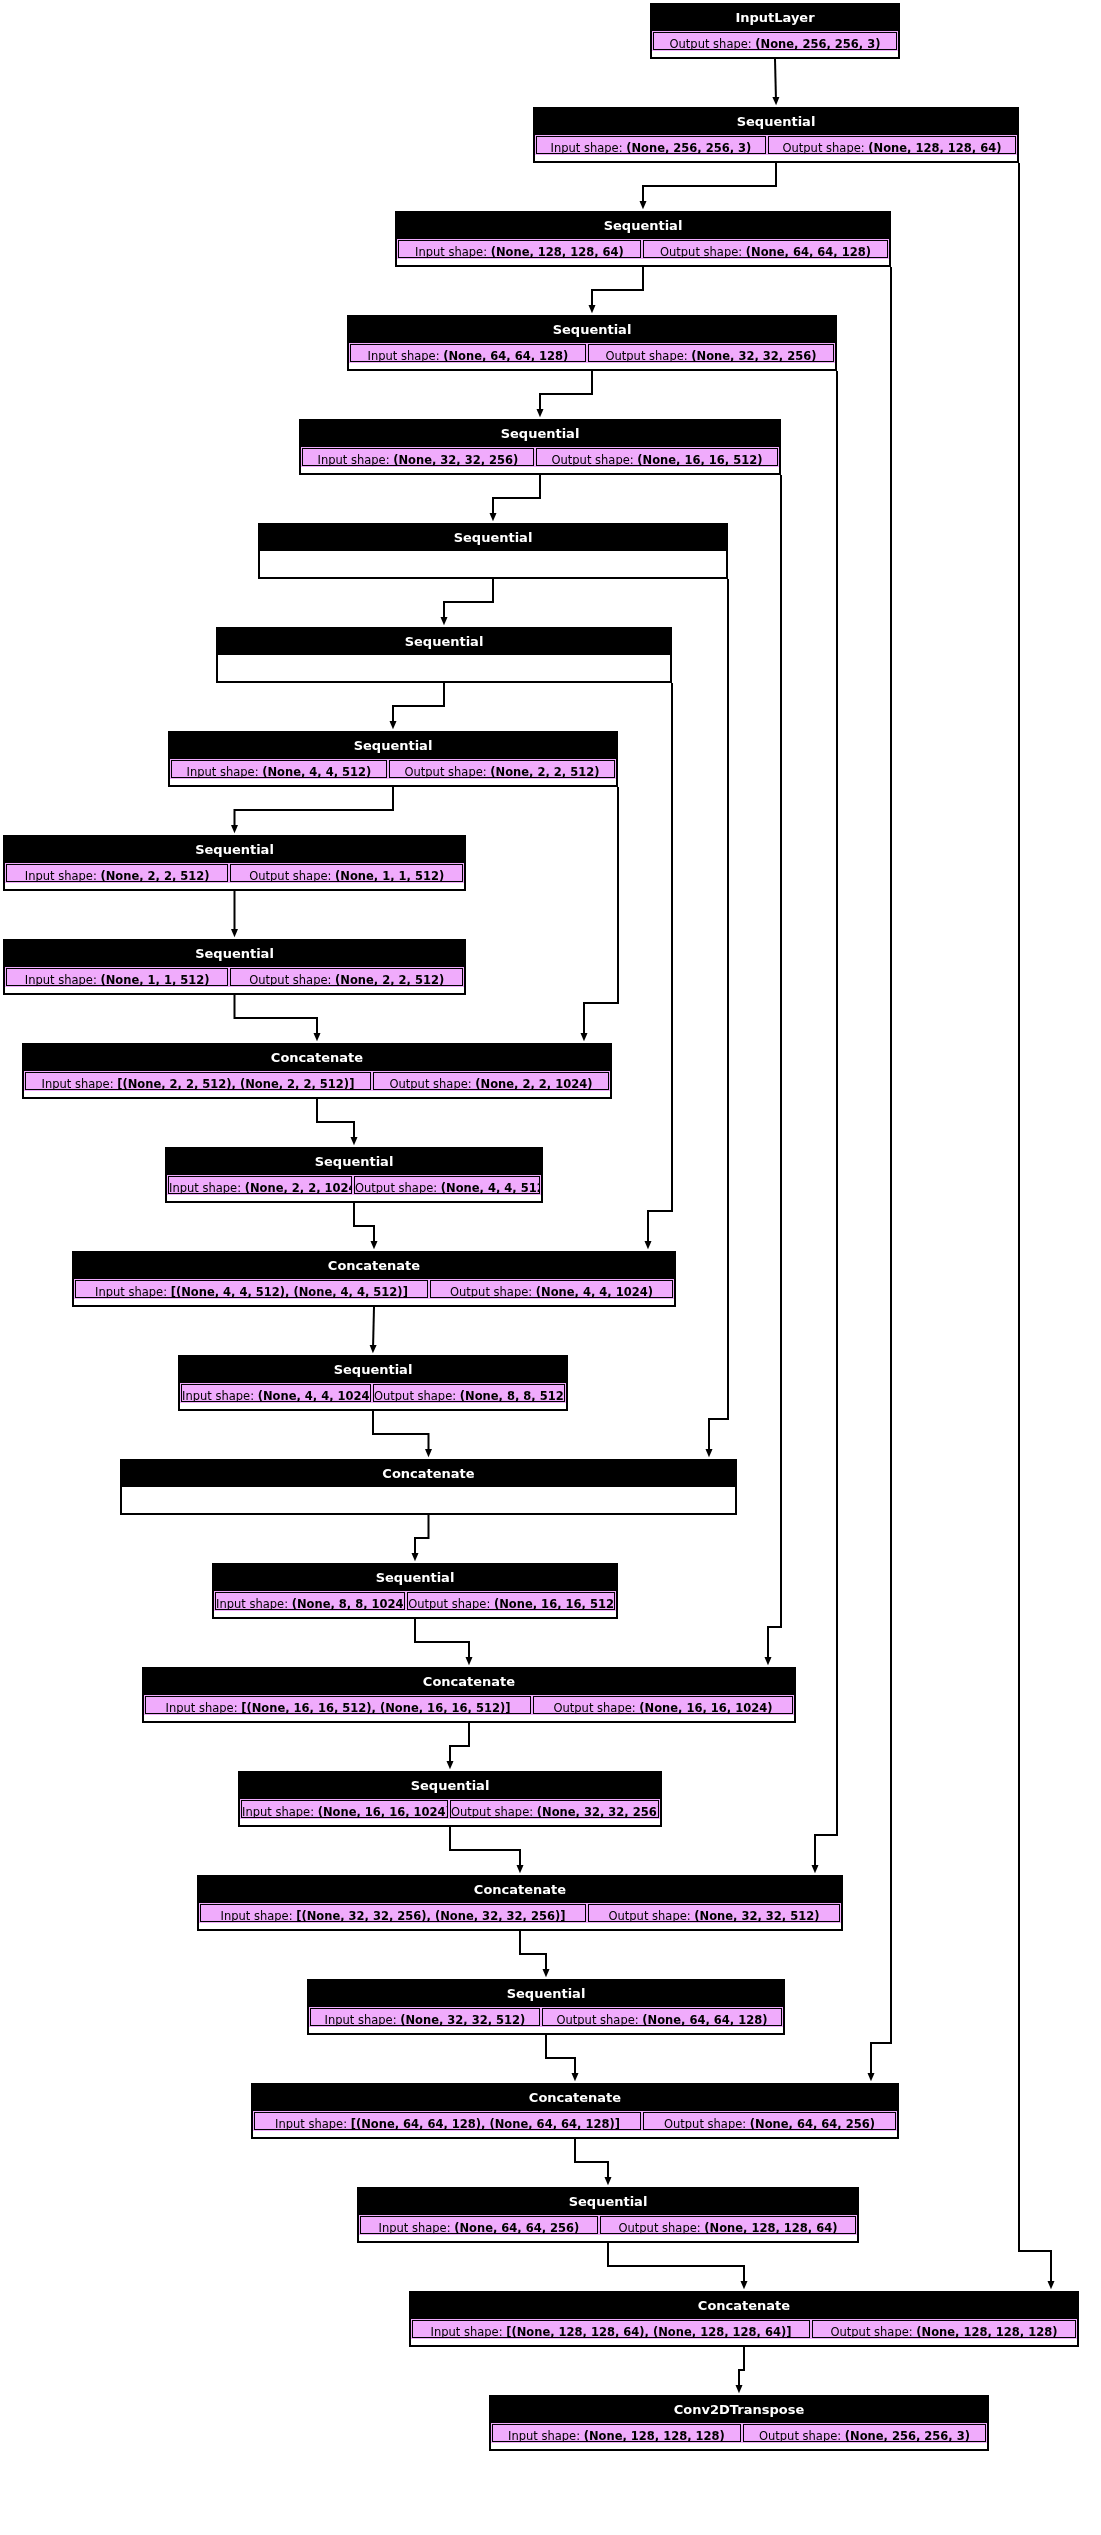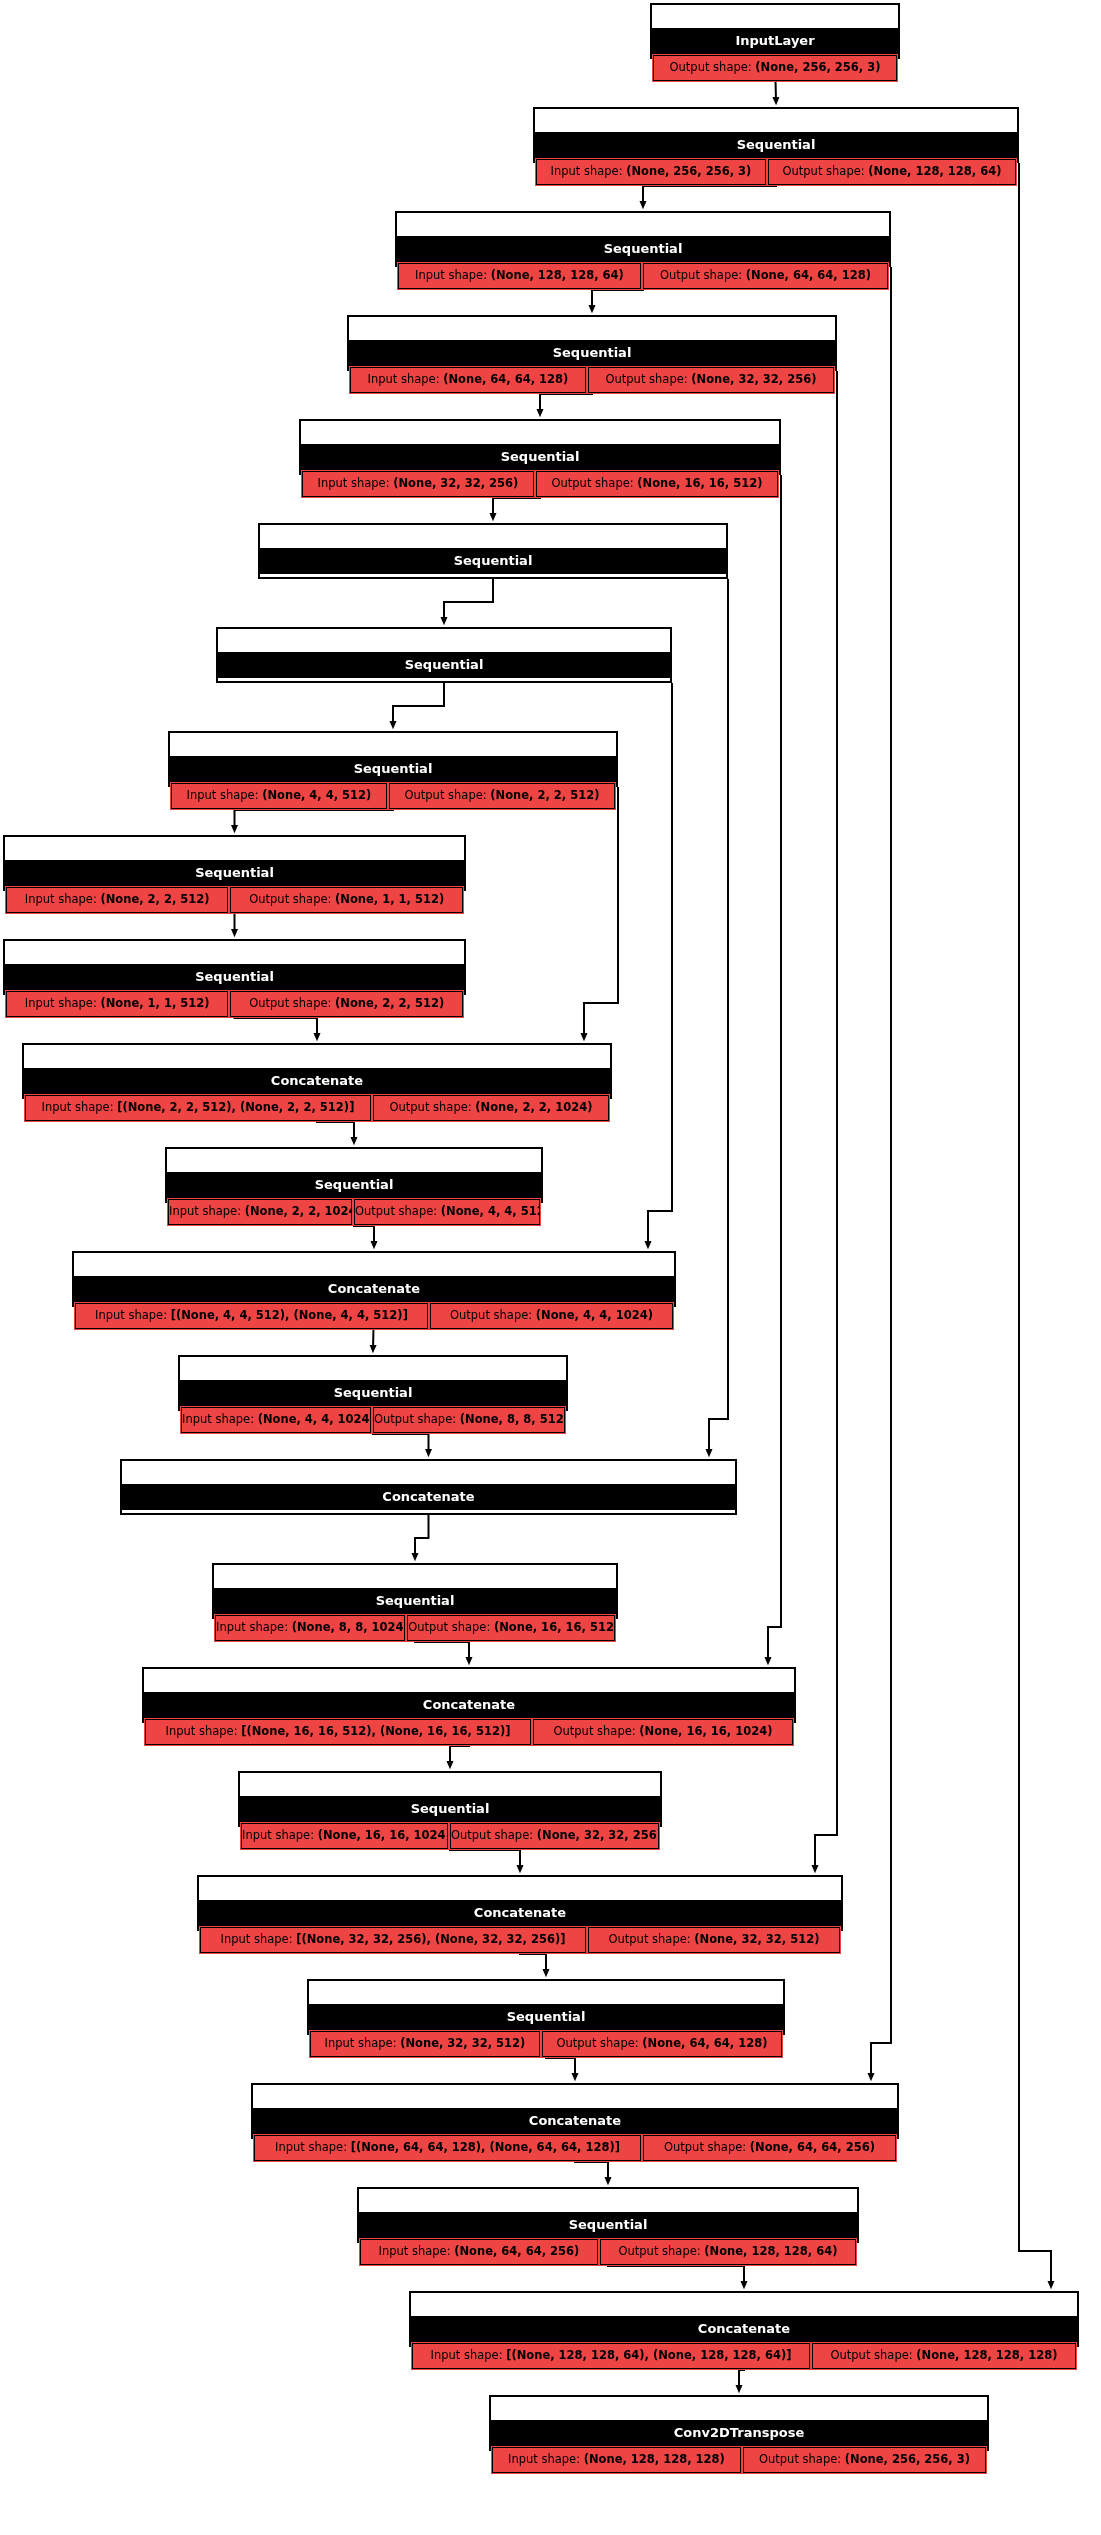--- a/index.html
+++ b/index.html
@@ -20,26 +20,25 @@
   .node .title{
     background:#000000;
     color:#ffffff;
     font-weight:bold;
     font-size:13px;
     text-align:center;
     line-height:26px;
     height:26px;
     white-space:nowrap;
     overflow:hidden;
-    margin-top:23px;
   }
   .node .shapes{
     display:flex;
-    height:28px;
-    background:#ef4444;
+    height:20px;
+    background:#f0abfc;
   }
   .node .cell{
     flex:1 1 auto;
     box-sizing:border-box;
     border:1px solid #000;
     margin:1px;
     font-size:11.5px;
     line-height:22px;
     text-align:center;
     white-space:nowrap;

